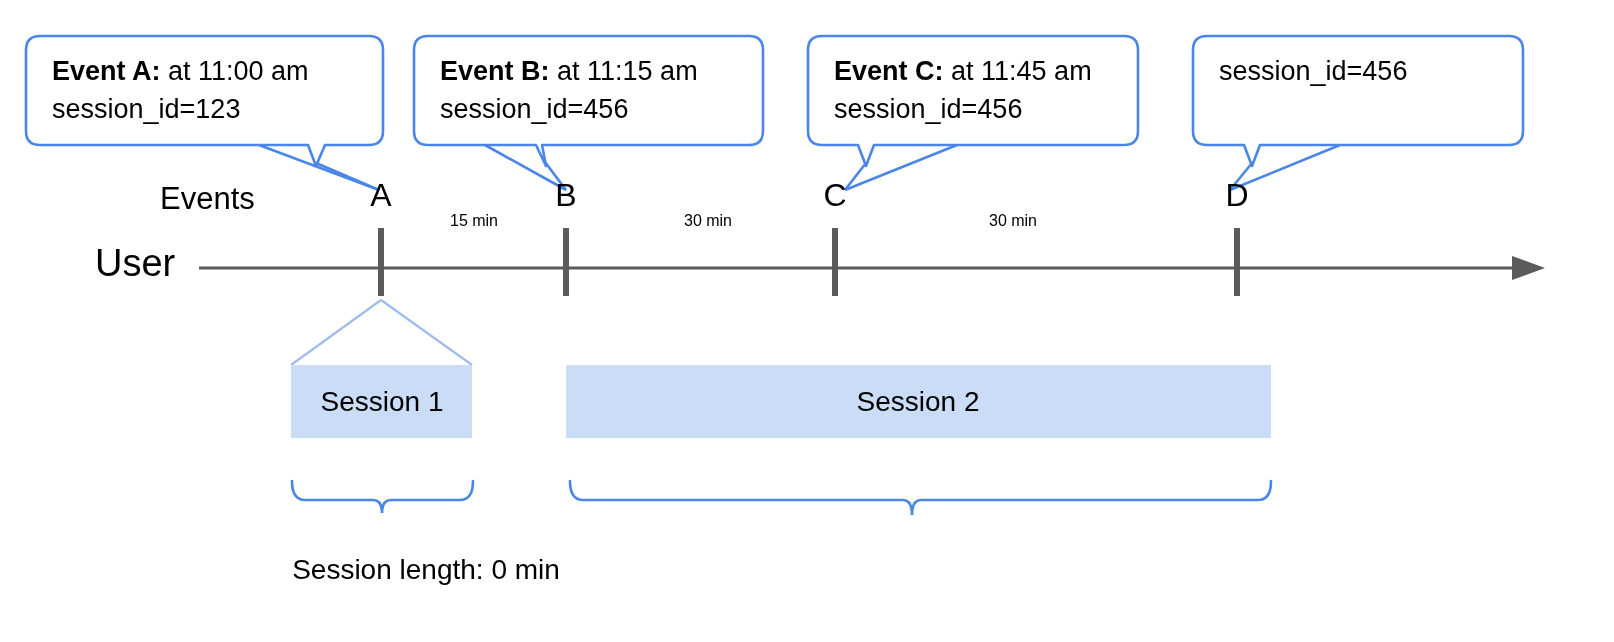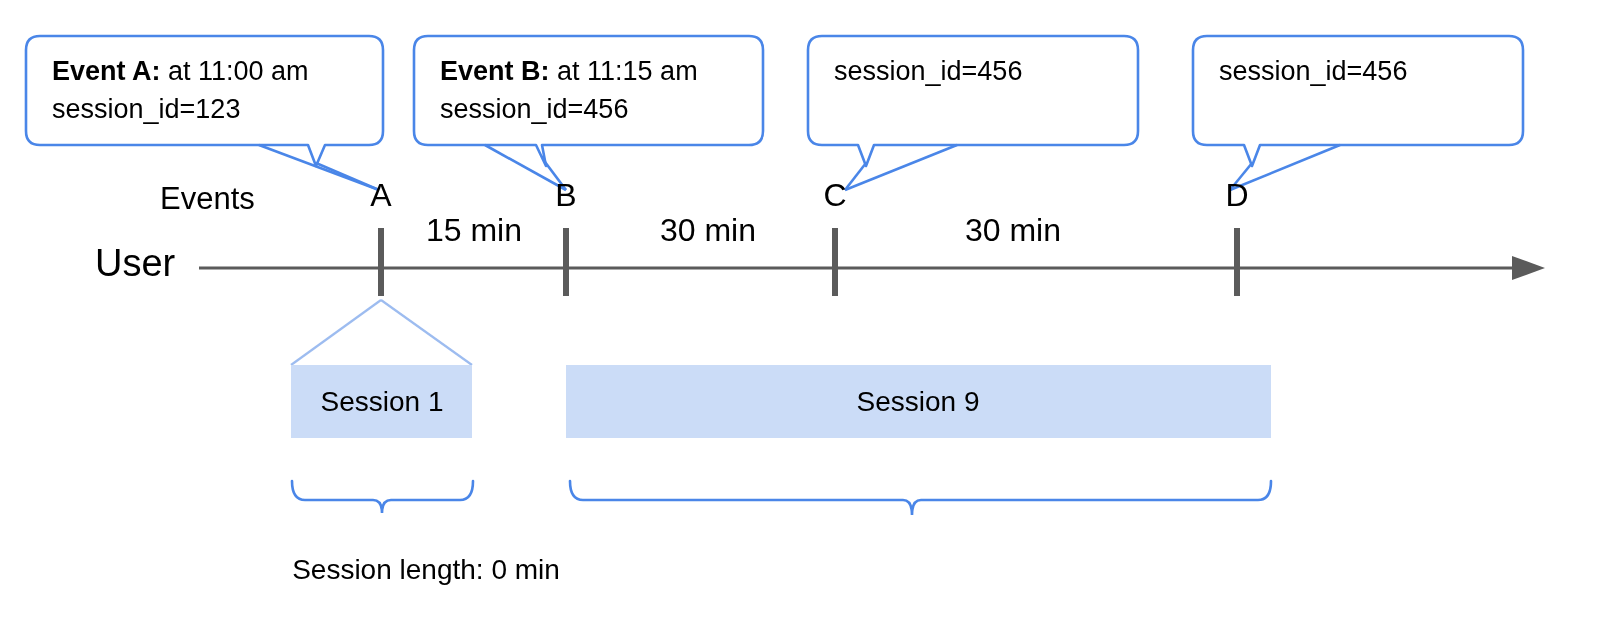--- a/index.html
+++ b/index.html
@@ -47,21 +47,21 @@
     font-size: 31px;
   }
   .lbl-user {
     font-size: 38px;
   }
   .lbl-tick {
     font-size: 32px;
     text-align: center;
   }
   .lbl-dur {
-    font-size: 32px;
+    font-size: 16px;
     text-align: center;
   }
   .lbl-session {
     position: absolute;
     font-size: 28px;
     color: #000000;
     text-align: center;
     white-space: nowrap;
   }
   .lbl-slen {
@@ -152,20 +152,21 @@
     <div><b>Event A:</b><span> at 11:00 am</span></div>
     <div>session_id=123</div>
   </div>
 
   <div class="callout-text" style="left:440px; top:52px;">
     <div><b>Event B:</b><span> at 11:15 am</span></div>
     <div>session_id=456</div>
   </div>
 
   <div class="callout-text" style="left:834px; top:52px;">
+    <div><b>Event C:</b><span> at 11:45 am</span></div>
     <div>session_id=456</div>
   </div>
 
   <div class="callout-text" style="left:1219px; top:52px;">
     <div>session_id=456</div>
   </div>
 
   <div class="lbl lbl-events" style="left:160px; top:181px;">Events</div>
 
   <div class="lbl lbl-user" style="left:95px; top:242px;">User</div>
@@ -173,17 +174,17 @@
   <div class="lbl lbl-tick center" style="left:381px; top:177px;">A</div>
   <div class="lbl lbl-tick center" style="left:566px; top:177px;">B</div>
   <div class="lbl lbl-tick center" style="left:835px; top:177px;">C</div>
   <div class="lbl lbl-tick center" style="left:1237px; top:177px;">D</div>
 
   <div class="lbl lbl-dur center" style="left:474px; top:212px;">15 min</div>
   <div class="lbl lbl-dur center" style="left:708px; top:212px;">30 min</div>
   <div class="lbl lbl-dur center" style="left:1013px; top:212px;">30 min</div>
 
   <div class="lbl-session center" style="left:382px; top:386px;">Session 1</div>
-  <div class="lbl-session center" style="left:918px; top:386px;">Session 9</div>
+  <div class="lbl-session center" style="left:918px; top:386px;">Session 2</div>
 
   <div class="lbl lbl-slen center" style="left:382px; top:554px;margin-left:44px;">Session length: 0 min</div>
 
 </div>
 
 </body></html>

